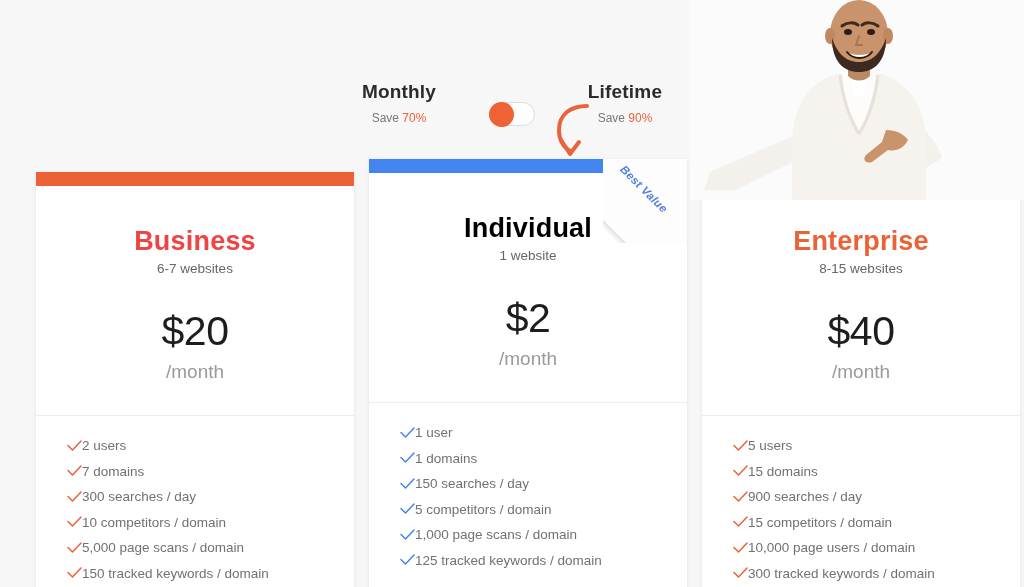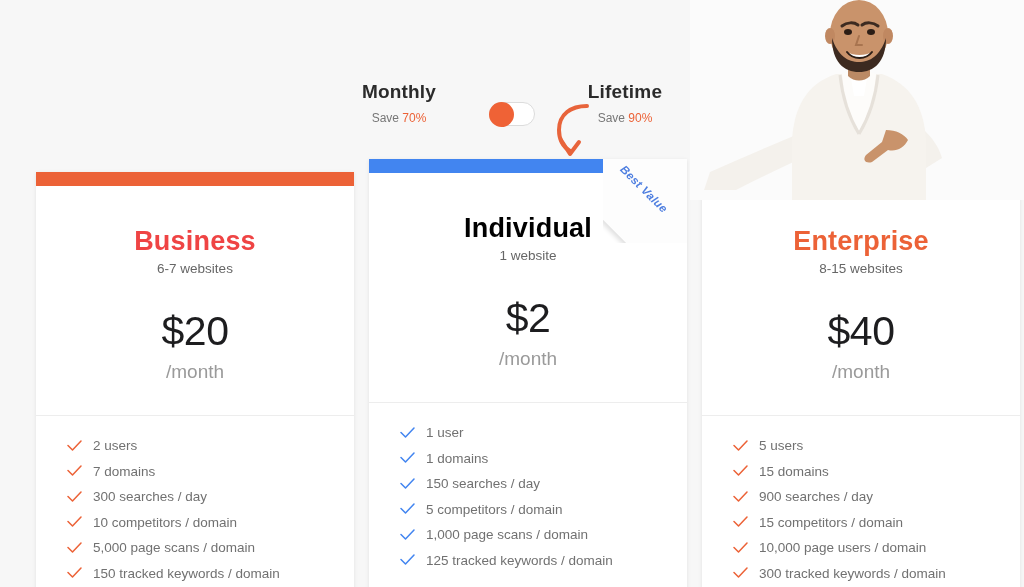--- a/index.html
+++ b/index.html
@@ -142,21 +142,20 @@
     background: #ededed;
   }
 
   .features {
     list-style: none;
     padding: 21px 0 0 31px;
   }
   .features li {
     display: flex;
     align-items: center;
-    gap: 11px;
     font-size: 13.5px;
     color: #717171;
     line-height: 17px;
     margin-bottom: 8.5px;
   }
   .features .chk { flex: 0 0 auto; width: 15px; height: 12px; display: block; }
 
   
   .ribbon {
     position: absolute;

